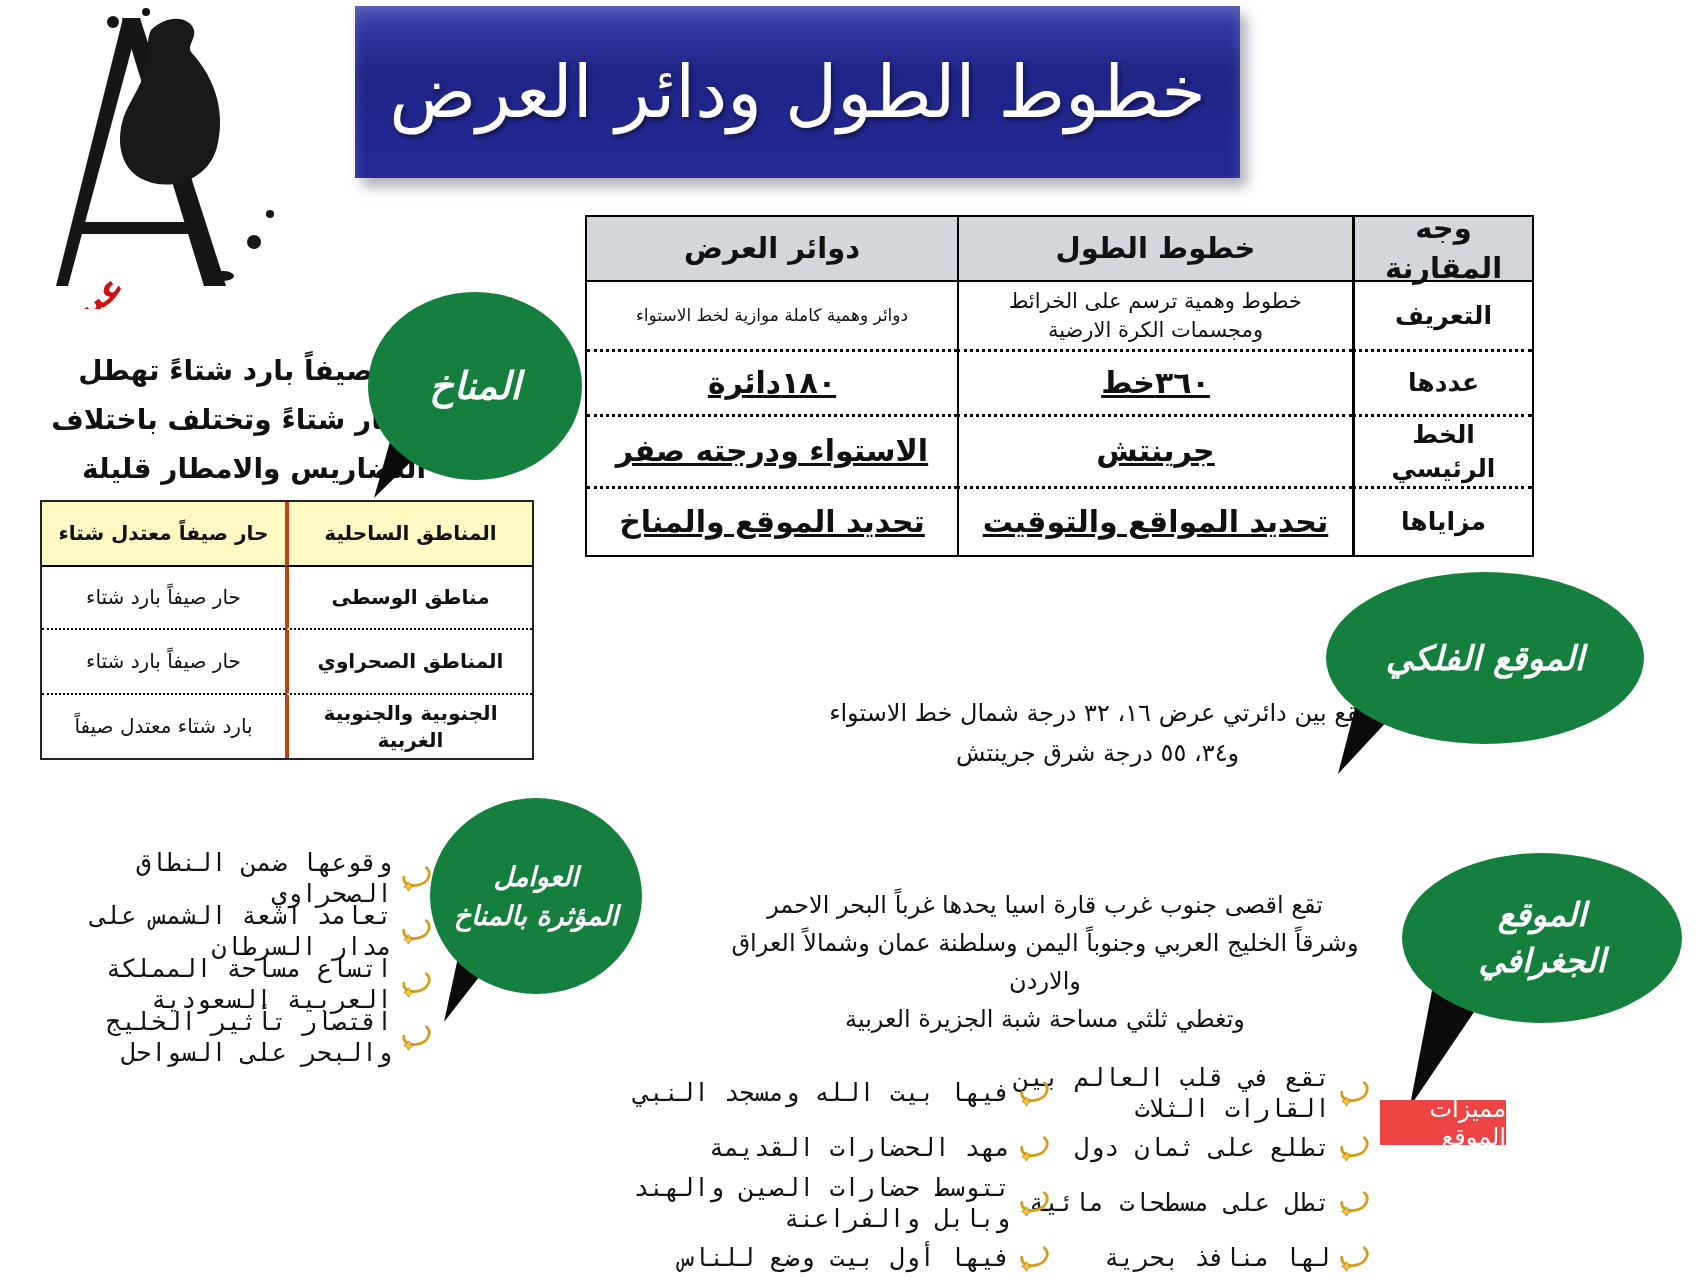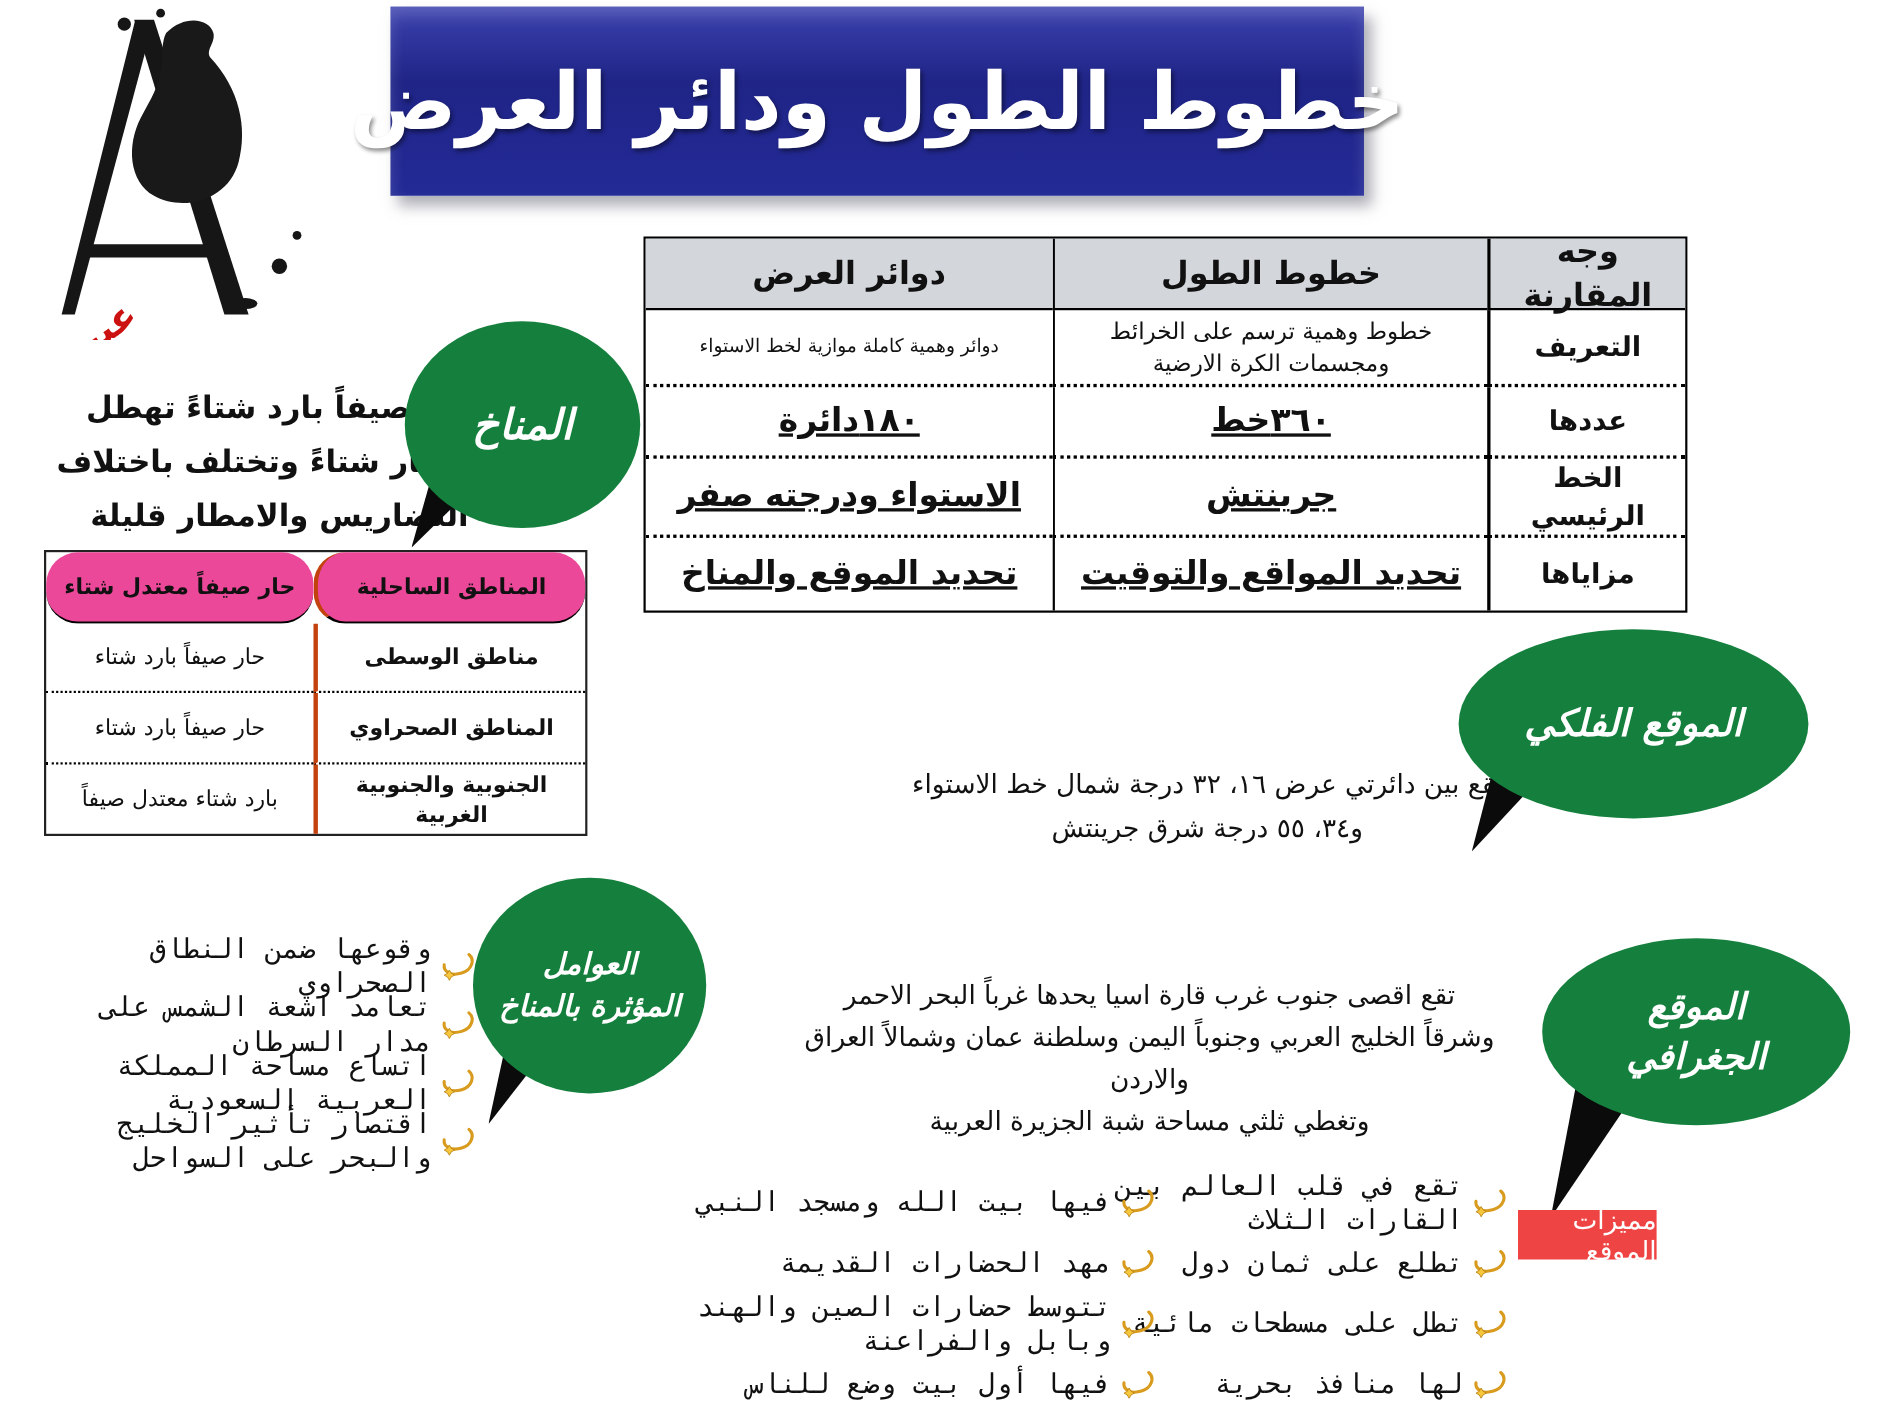--- a/index.html
+++ b/index.html
@@ -4,41 +4,41 @@
 <style>
   html,body{margin:0;padding:0;background:#fff;}
   .canvas{position:relative;width:1707px;height:1280px;background:#ffffff;overflow:hidden;
           font-family:"DejaVu Sans",sans-serif;color:#111;}
 
   
   .banner{position:absolute;left:355px;top:6px;width:885px;height:172px;
           background:linear-gradient(180deg,#3a41ad 0%,#1f2486 40%,#232a96 100%);
           box-shadow:inset 0 8px 14px rgba(255,255,255,.18), 7px 9px 12px rgba(110,110,125,.55);
           display:flex;align-items:center;justify-content:center;}
-  .banner .title{color:#fff;font-size:72px;font-weight:bold;direction:rtl;
+  .banner .title{color:#fff;font-size:72px;font-weight:normal;direction:rtl;
           text-shadow:2px 3px 4px rgba(0,0,0,.45);white-space:nowrap;}
 
   
   .tbl{position:absolute;display:grid;direction:rtl;background:#fff;}
   .cell{display:flex;align-items:center;justify-content:center;text-align:center;
         padding:2px 8px;direction:rtl;line-height:1.35;}
   .main-tbl{left:585px;top:215px;width:945px;height:338px;border:2px solid #000;
         grid-template-columns:180px 395px 370px;grid-template-rows:65px 70px 65px 72px 66px;}
   .hd{background:#d3d7dc;font-weight:bold;font-size:29px;border-bottom:2px solid #000;}
   .c-aspect{border-left:3px solid #000;}
   .c-long{border-left:2px solid #000;}
   .dot{border-bottom:3px dotted #000;}
   .asp{font-weight:bold;font-size:25px;}
   .def-l{font-size:21px;}
   .def-s{font-size:17px;}
   .val{font-weight:bold;font-size:30px;text-decoration:underline;}
 
   .small-tbl{left:40px;top:500px;width:490px;height:256px;border:2px solid #222;
         grid-template-columns:247px 243px;grid-template-rows:65px 63px 65px 63px;}
-  .shd{background:#ec4899;font-weight:bold;font-size:20px;border-bottom:2px solid #000;border-radius:29px;}
+  .shd{background:#fef9c3;font-weight:bold;font-size:20px;border-bottom:2px solid #000;}
   .s-region{border-left:4px solid #c2410c;}
   .sdot{border-bottom:2px dotted #000;}
   .reg{font-weight:bold;font-size:20px;}
   .clim{font-size:20px;}
 
   
   .bubble{position:absolute;background:#15803d;border-radius:50%;color:#fff;
           display:flex;flex-direction:column;align-items:center;justify-content:center;
           text-align:center;font-weight:bold;direction:rtl;z-index:3;font-style:italic;}
   .tail{position:absolute;background:#0b0b0b;z-index:2;

